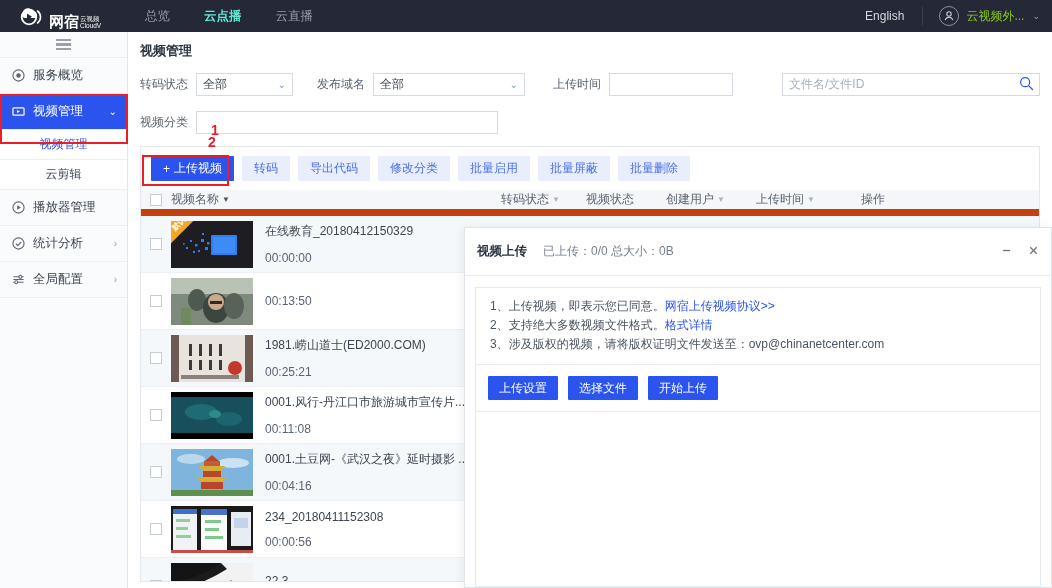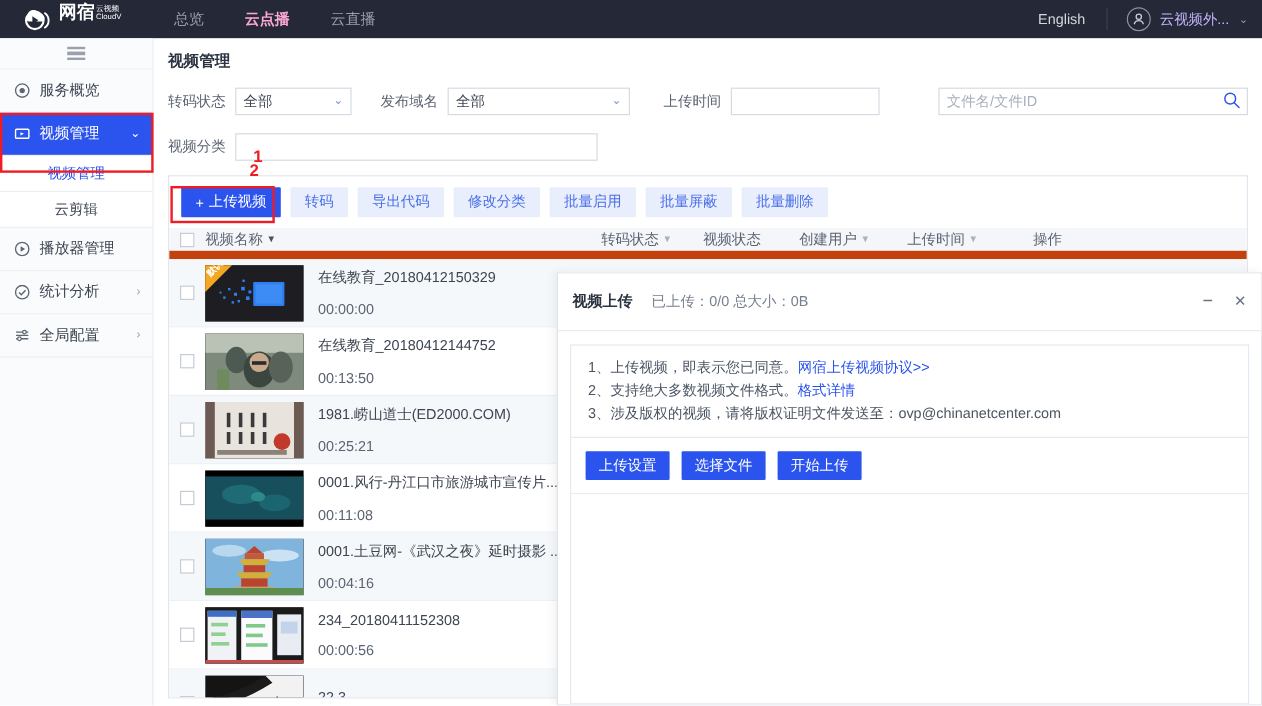--- a/index.html
+++ b/index.html
@@ -14,44 +14,44 @@
     background: #fff;
   }
   #app { position: relative; width: 1052px; height: 588px; overflow: hidden; }
 
   
   .topbar {
     position: absolute; left: 0; top: 0; width: 1052px; height: 32px;
     background: #252836;
     display: flex; align-items: center;
   }
-  .brand { display: flex; align-items: flex-start; padding-left: 16px; width: 118px; }
+  .brand { display: flex; align-items: flex-end; padding-left: 16px; width: 118px; }
   .brand-logo { width: 26px; height: 26px; flex: 0 0 26px; }
   .brand-text { margin-left: 7px; display: flex; align-items: flex-end; }
   .brand-cn { color: #fff; font-size: 15px; font-weight: bold; letter-spacing: 0px; line-height: 1; }
   .brand-sub { display: flex; flex-direction: column; margin-left: 1px; line-height: 1; }
   .brand-sub-cn { color: #fff; font-size: 7px; transform: scale(0.92); transform-origin: left bottom; }
   .brand-sub-en { color: #fff; font-size: 7px; transform: scale(0.92); transform-origin: left top; }
 
   .topnav { display: flex; align-items: center; height: 32px; margin-left: 10px; }
   .topnav-item {
     color: #9a9dab; font-size: 12.5px; padding: 0 17px; height: 32px;
     display: flex; align-items: center; cursor: pointer;
   }
-  .topnav-item.active { color: #f9a8d4; font-weight: bold; }
+  .topnav-item.active { color: #5eead4; font-weight: bold; }
 
   .topright { margin-left: auto; display: flex; align-items: center; height: 32px; padding-right: 12px; }
   .lang { color: #d5d7de; font-size: 12px; padding: 0 18px; cursor: pointer; }
   .topdivider { width: 1px; height: 18px; background: #3c3f4d; }
   .userbox { display: flex; align-items: center; padding-left: 16px; cursor: pointer; }
   .avatar {
     width: 20px; height: 20px; border-radius: 50%;
     border: 1px solid #8e919e; display: flex; align-items: center; justify-content: center;
   }
-  .username { color: #c4b5fd; font-size: 12px; margin-left: 7px; }
+  .username { color: #84cc16; font-size: 12px; margin-left: 7px; }
   .caret-down-white { margin-left: 8px; color: #9a9dab; font-size: 9px; }
 
   
   .sidebar {
     position: absolute; left: 0; top: 32px; width: 128px; height: 556px;
     background: #fafbfc; border-right: 1px solid #e3e7ed;
   }
   .hamburger-row {
     height: 26px; display: flex; align-items: center; justify-content: center;
     border-bottom: 1px solid #eceff3; background: #fafbfc;
@@ -431,21 +431,20 @@
               <ellipse cx="26" cy="22" rx="9" ry="11" fill="#4c5a52"></ellipse>
               <ellipse cx="45" cy="30" rx="13" ry="15" fill="#3b4640"></ellipse>
               <ellipse cx="45" cy="24" rx="8" ry="8" fill="#c9a98c"></ellipse>
               <rect x="39" y="23" width="12" height="3" fill="#2b2b2b"></rect>
               <ellipse cx="63" cy="28" rx="10" ry="13" fill="#586258"></ellipse>
               <rect x="10" y="30" width="10" height="17" fill="#6f8a5e"></rect>
             </svg>
           </div>
         </div>
         <div class="td-info">
-          <div class="vname">在线教育_20180412144752</div>
           <div class="vdur">00:13:50</div>
         </div>
       </div>
 
       <div class="trow alt">
         <div class="td-check">
           <span class="checkbox"></span>
         </div>
         <div class="td-thumb">
           <div class="thumb">

